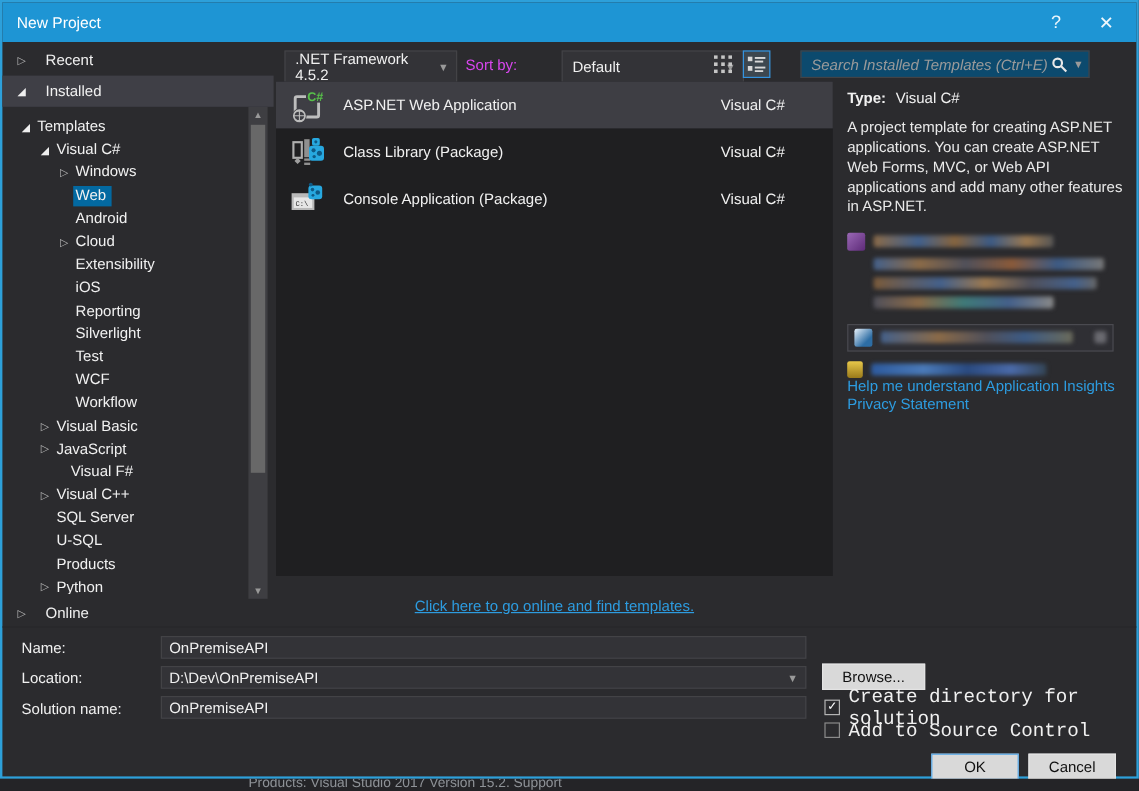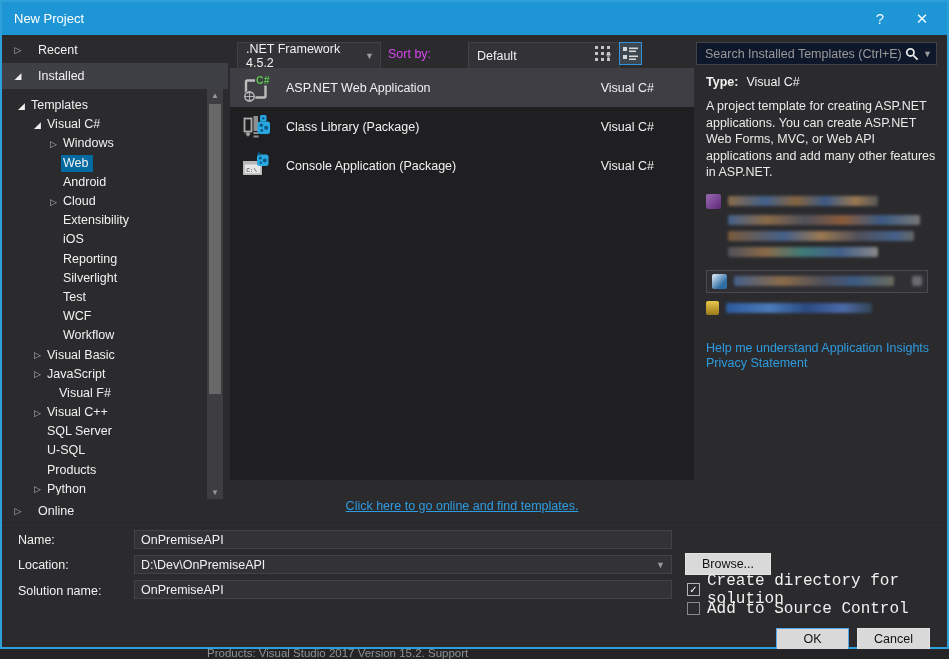--- a/index.html
+++ b/index.html
@@ -41,23 +41,23 @@
            display:flex; align-items:center; font-size:12.5px; color:#f1f1f1; padding-left:8px; }
   .combo .caret { margin-left:auto; padding:0 6px; color:#9a9a9a; font-size:9px; }
   .combo-fw { left:235px; top:40px; width:144px; }
   .sort-label { position:absolute; left:386px; top:45px; font-size:12.5px; color:#d946ef; }
   .combo-sort { left:434px; top:40px; width:152px;margin-left:32px; }
   .view-btn { position:absolute; top:40px; width:23px; height:23px; display:flex;
               align-items:center; justify-content:center; }
   .view-grid { left:589px; }
   .view-list { left:617px; border:1px solid #3393df; background:#3d474f; }
   
-  .searchbox { position:absolute; left:694px; top:40px; width:241px; height:23px;
-               background:#0f172a; border:1px solid #434346; display:flex; align-items:center;
-               padding:0 4px 0 8px; }
+  .searchbox { position:absolute; left:665px; top:40px; width:241px; height:23px;
+               background:#0c4a6e; border:1px solid #434346; display:flex; align-items:center;
+               padding:0 4px 0 8px;font-style:italic; }
   .searchbox .ph { color:#9a9a9a; font-size:12.5px; flex:1; white-space:nowrap; overflow:hidden; }
   .searchbox .caret { color:#9a9a9a; font-size:9px; padding-left:4px; }
   
   .tpl-list { position:absolute; left:228px; top:66px; width:464px; height:412px; background:#1f1f21; }
   .tpl { height:39px; display:flex; align-items:center; padding-left:10px; }
   .tpl.sel { background:#3e3e44; }
   .ticon { width:34px; height:32px; flex:0 0 34px; }
   .tname { font-size:12.5px; color:#f1f1f1; margin-left:12px; }
   .tlang { font-size:12.5px; color:#f1f1f1; margin-left:auto; margin-right:40px; }
   .online-link-wrap { position:absolute; left:228px; top:494px; width:464px; text-align:center; }
@@ -65,21 +65,21 @@
   
   .rightpanel { position:absolute; left:704px; top:73px; width:234px; font-size:12.5px; }
   .type-row b { font-weight:bold; }
   .type-row .tv { margin-left:8px; }
   .desc { margin-top:9px; line-height:16.5px; color:#eaeaea; }
   .red-row { display:flex; align-items:center; margin-top:6px; }
   .rbar { height:10px; border-radius:2px; filter:blur(1.7px); }
   .r-ic { width:15px; height:15px; border-radius:2px; margin-right:7px; flex:0 0 15px; }
   .combo-red { margin-top:13px; width:222px; height:23px; border:1px solid #4a4a50; background:#2f2f34;
                display:flex; align-items:center; padding:0 5px; }
-  .help-links { margin-top:26px; line-height:15.5px; }
+  .help-links { line-height:15.5px; }
   .help-links a { display:inline; }
   
   .formarea { position:absolute; left:0; top:520px; right:0; height:125px; border-top:1px solid #26262a; }
   .flabel { position:absolute; left:16px; font-size:12.5px; color:#f1f1f1; }
   .field { position:absolute; left:132px; width:538px; height:19px; background:#333337;
            border:1px solid #434346; font-size:12.5px; color:#f1f1f1; display:flex;
            align-items:center; padding-left:6px; }
   .field .caret { margin-left:auto; padding-right:6px; color:#9a9a9a; font-size:9px; }
   .btn { position:absolute; height:22px; background:#d9d9d9; color:#111; font-size:12.5px;
          display:flex; align-items:center; justify-content:center; border:1px solid #e3e3e3; }

